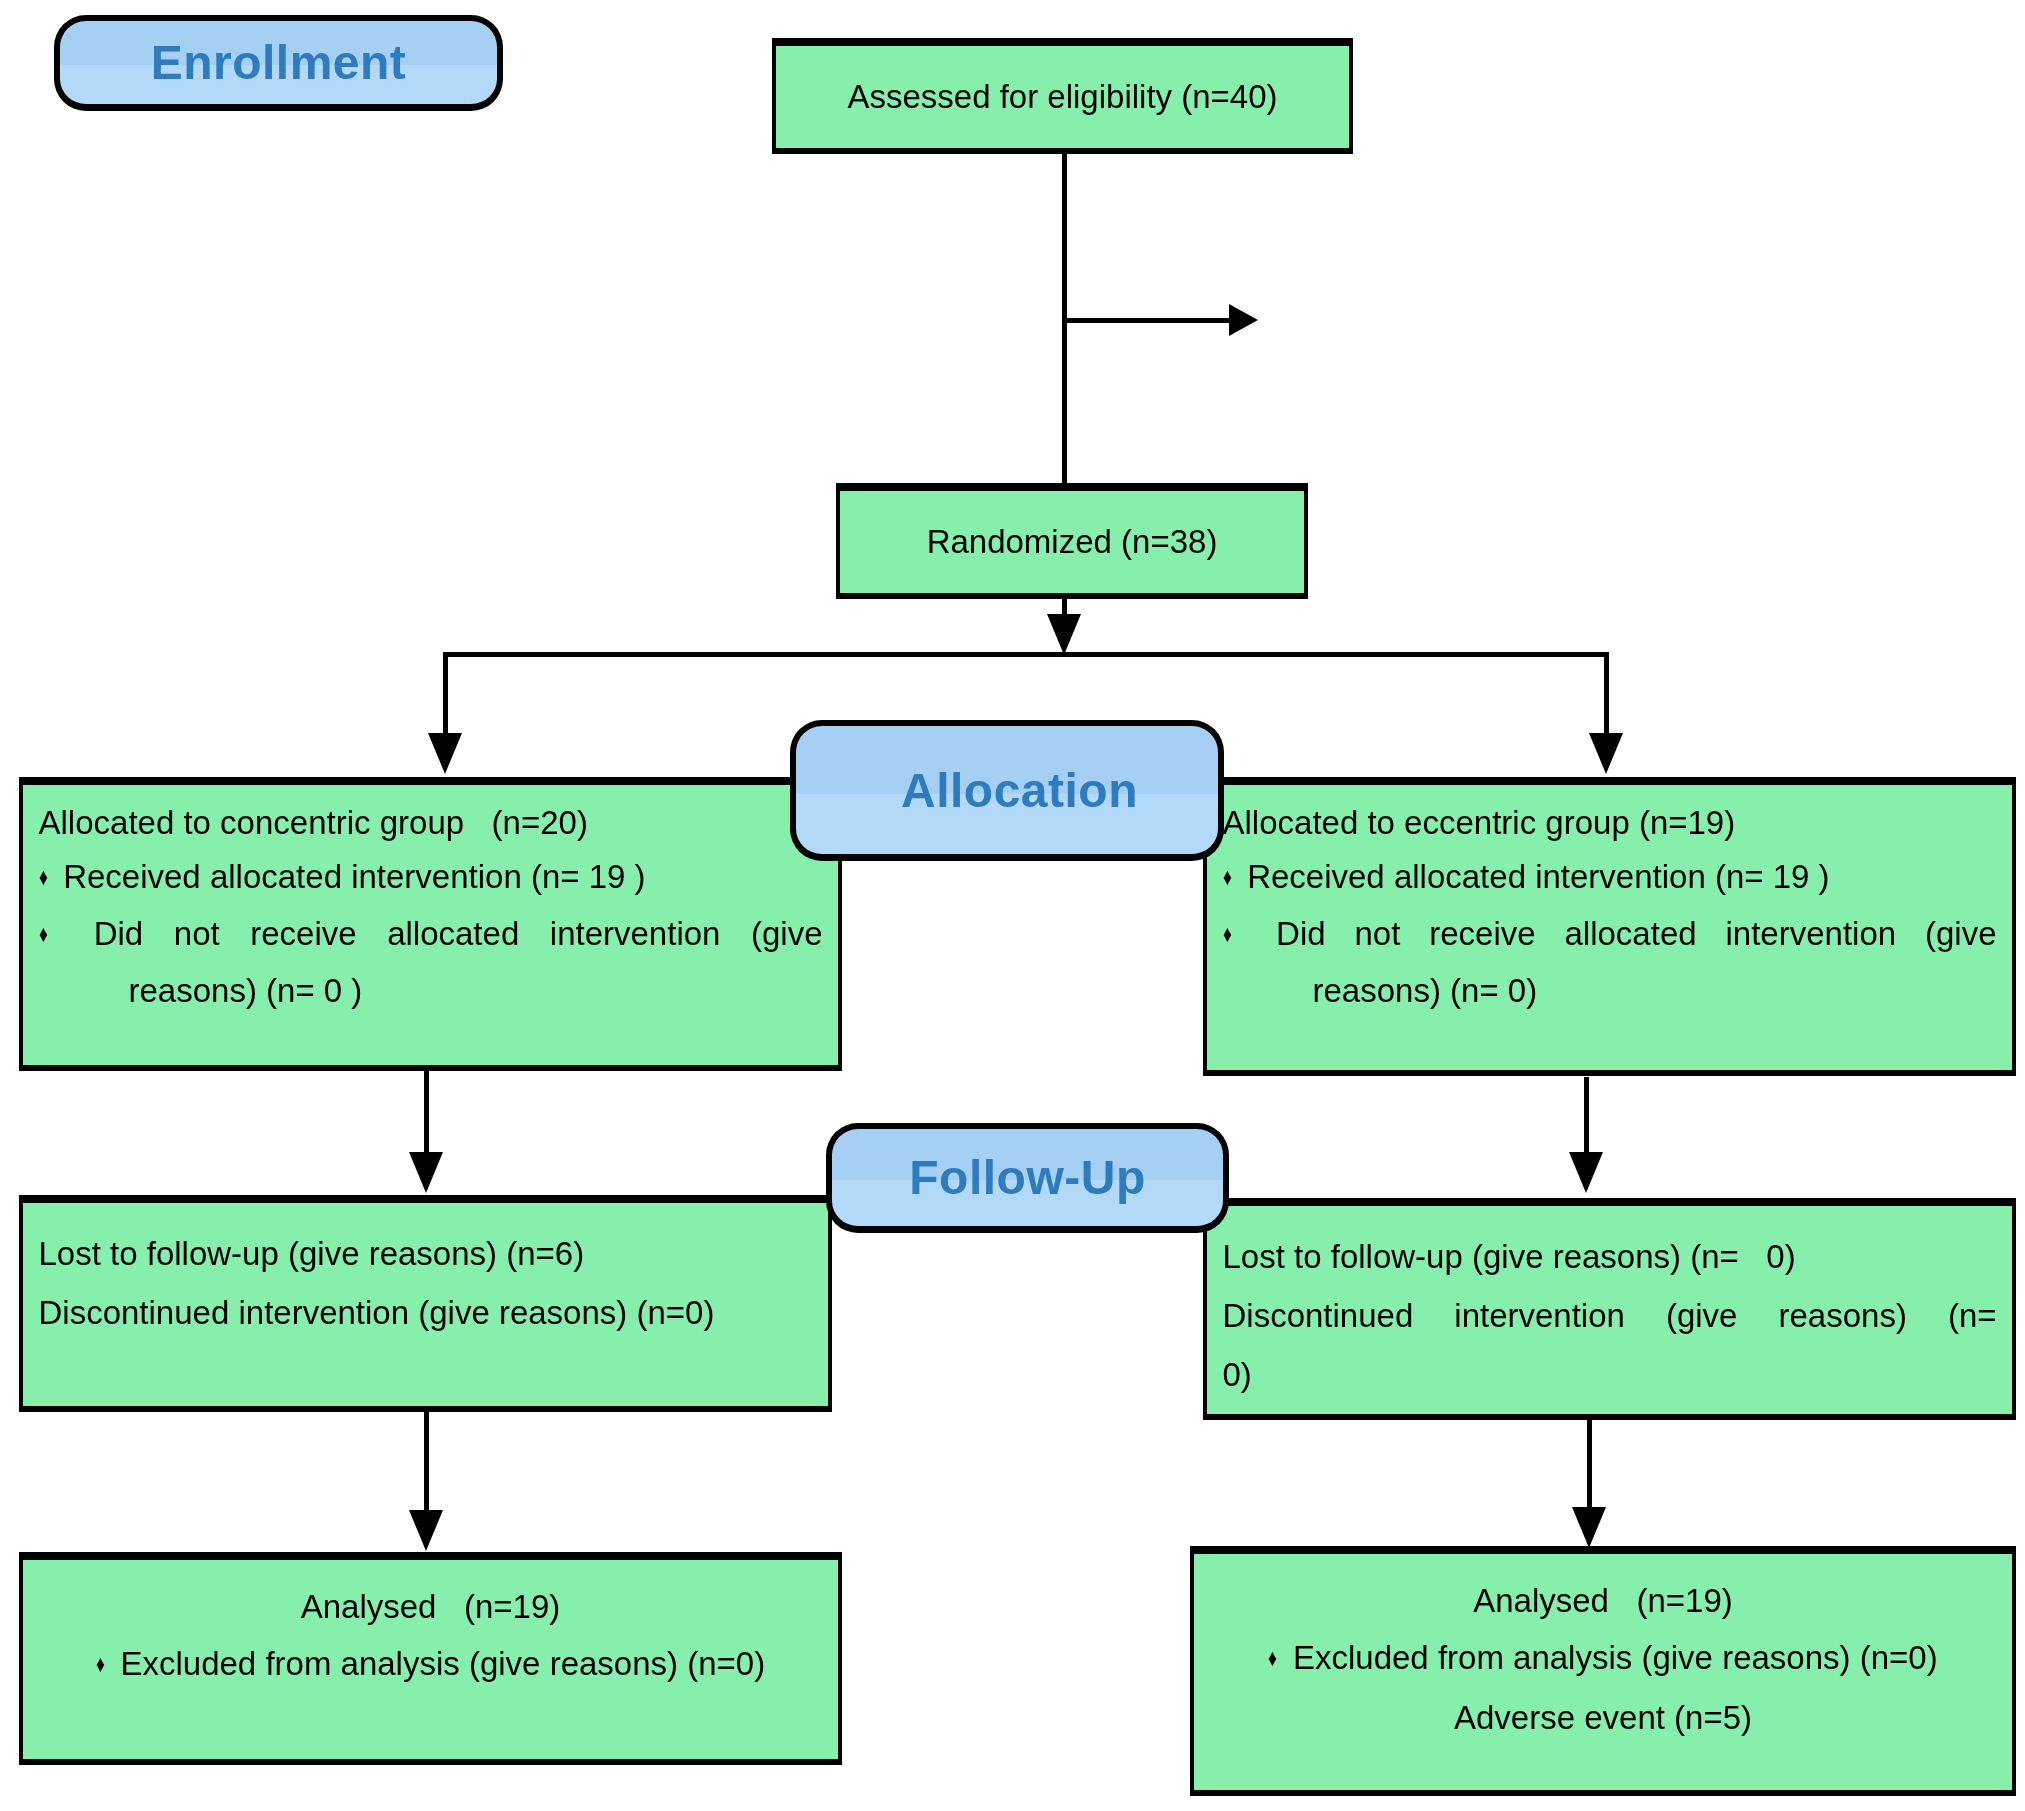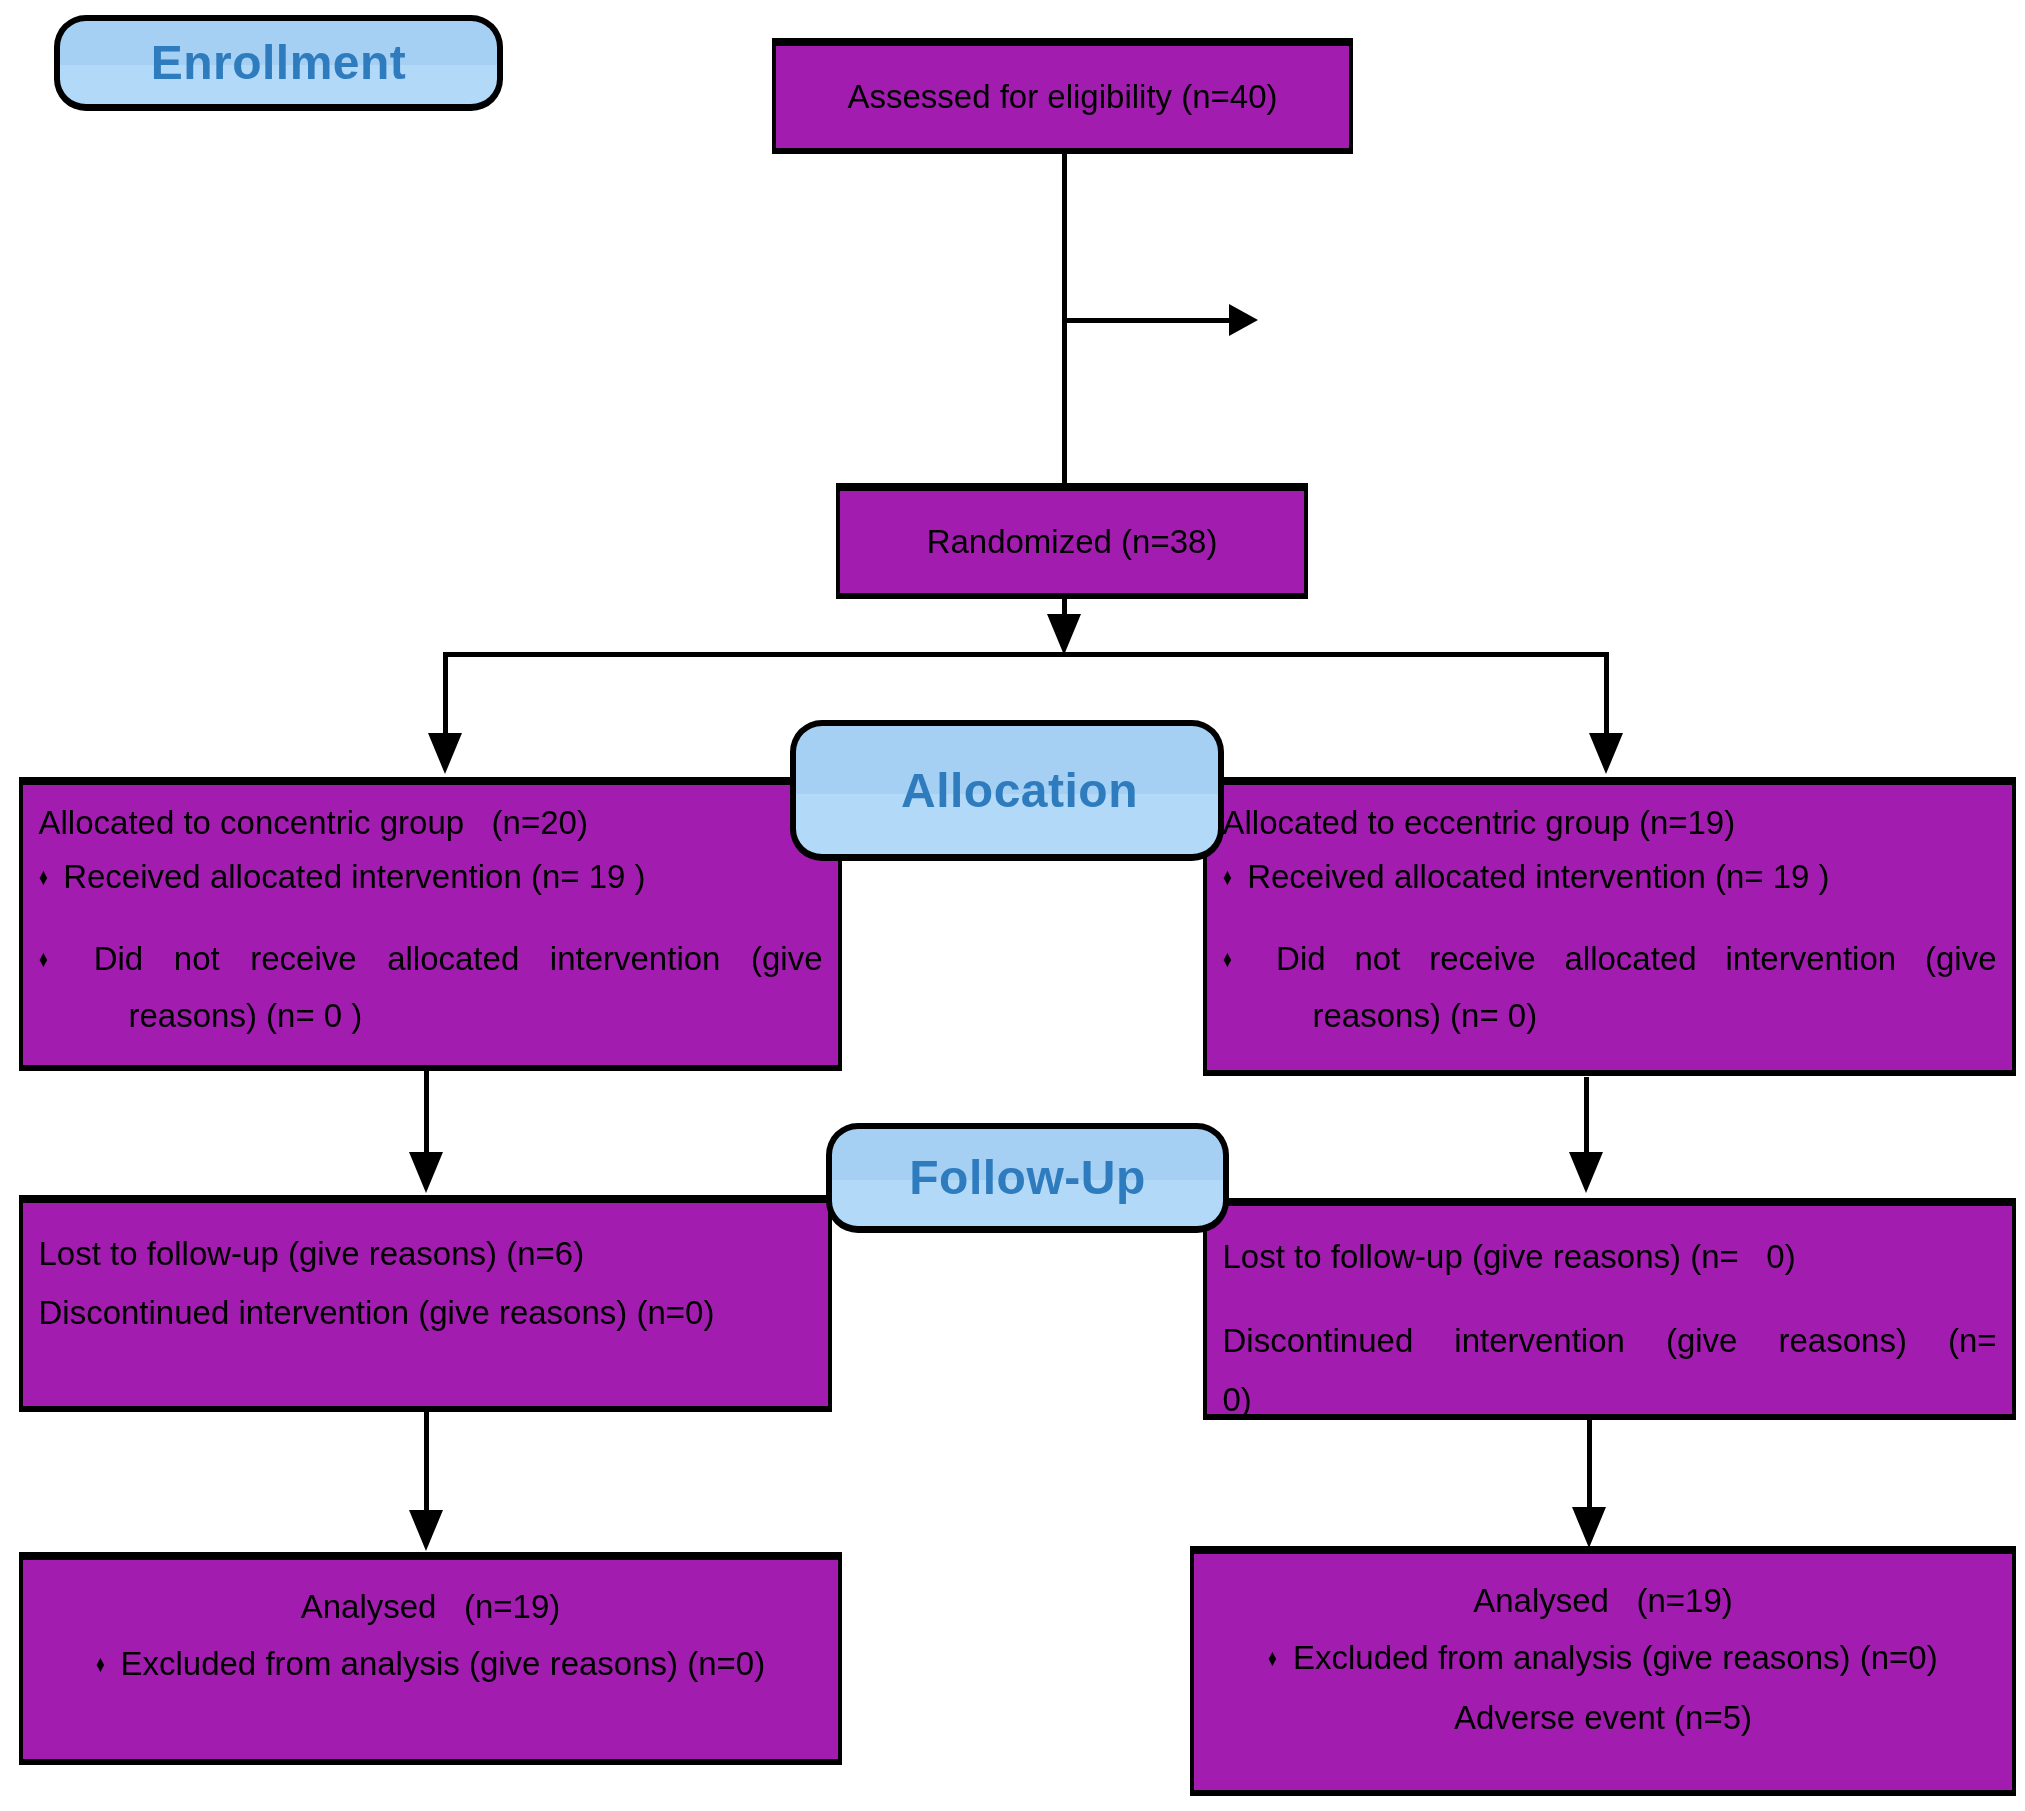--- a/index.html
+++ b/index.html
@@ -11,21 +11,21 @@
   .stage {
     position:absolute; box-sizing:border-box; z-index:5;
     border:6.2px solid #000; border-bottom-width:7.7px; border-radius:32px;
     background:linear-gradient(to bottom, var(--stage-fill) 0%, var(--stage-fill) 53%, var(--stage-fill-light) 53%, var(--stage-fill-light) 100%);
     display:flex; align-items:center; justify-content:center;
     font-weight:bold; font-size:48px; color:var(--stage-text);
     letter-spacing:0.5px;
   }
   
   .wbox {
-    position:absolute; box-sizing:border-box; z-index:1; background:#a21caf;
+    position:absolute; box-sizing:border-box; z-index:1; background:#86efac;
     border:4.6px solid #000; border-top-width:8.8px; border-bottom-width:6.7px;
   }
   .wbox.center { display:flex; align-items:center; justify-content:center; font-size:33px; }
   .bx-line { font-size:33px; white-space:pre; }
   .dmd { display:inline-block; font-size:24px; transform:scaleX(.72); transform-origin:left center; position:relative; top:-3.1px; }
   
   .excl-body { padding:22px 15.5px 0 16.5px; }
   .excl-body .bx-line { line-height:50px; }
   .excl-body .brow { padding-left:10.3px; }
   .excl-body .dmd { margin-right:34px; }
@@ -35,21 +35,21 @@
   .alloc-body .dmd { margin-right:12.4px; }
   .alloc-body .cont { padding-left:90px; }
   
   .fu-body { padding:20.7px 15.5px 0 15.5px; }
   .fu-body .bx-line { line-height:59px; }
   
   .an-body { padding:17.6px 15.5px 0 15.5px;text-align:center; }
   .an-body .bx-line { line-height:57px; }
   .an-body .dmd { margin-right:12.4px; }
   
-  .jline { white-space:normal; text-align:justify; text-align-last:justify;margin-top:25px; }
+  .jline { white-space:normal; text-align:justify; text-align-last:justify; }
   
   .cline { position:absolute; background:#000; z-index:2; }
   .arrow-down { position:absolute; z-index:2; width:0; height:0;
     border-left:17px solid transparent; border-right:17px solid transparent; border-top:41px solid #000; }
   .arrow-right { position:absolute; z-index:2; width:0; height:0;
     border-top:16.5px solid transparent; border-bottom:16.5px solid transparent; border-left:29px solid #000; }
   
   #stage-enrollment { left:54px; top:14.5px;  width:449px; height:96px; }
   #box-assessed     { left:772px; top:38px;  width:581px; height:116px; }
   #box-excluded     { left:1257px; top:155px; width:733px; height:299px; }

